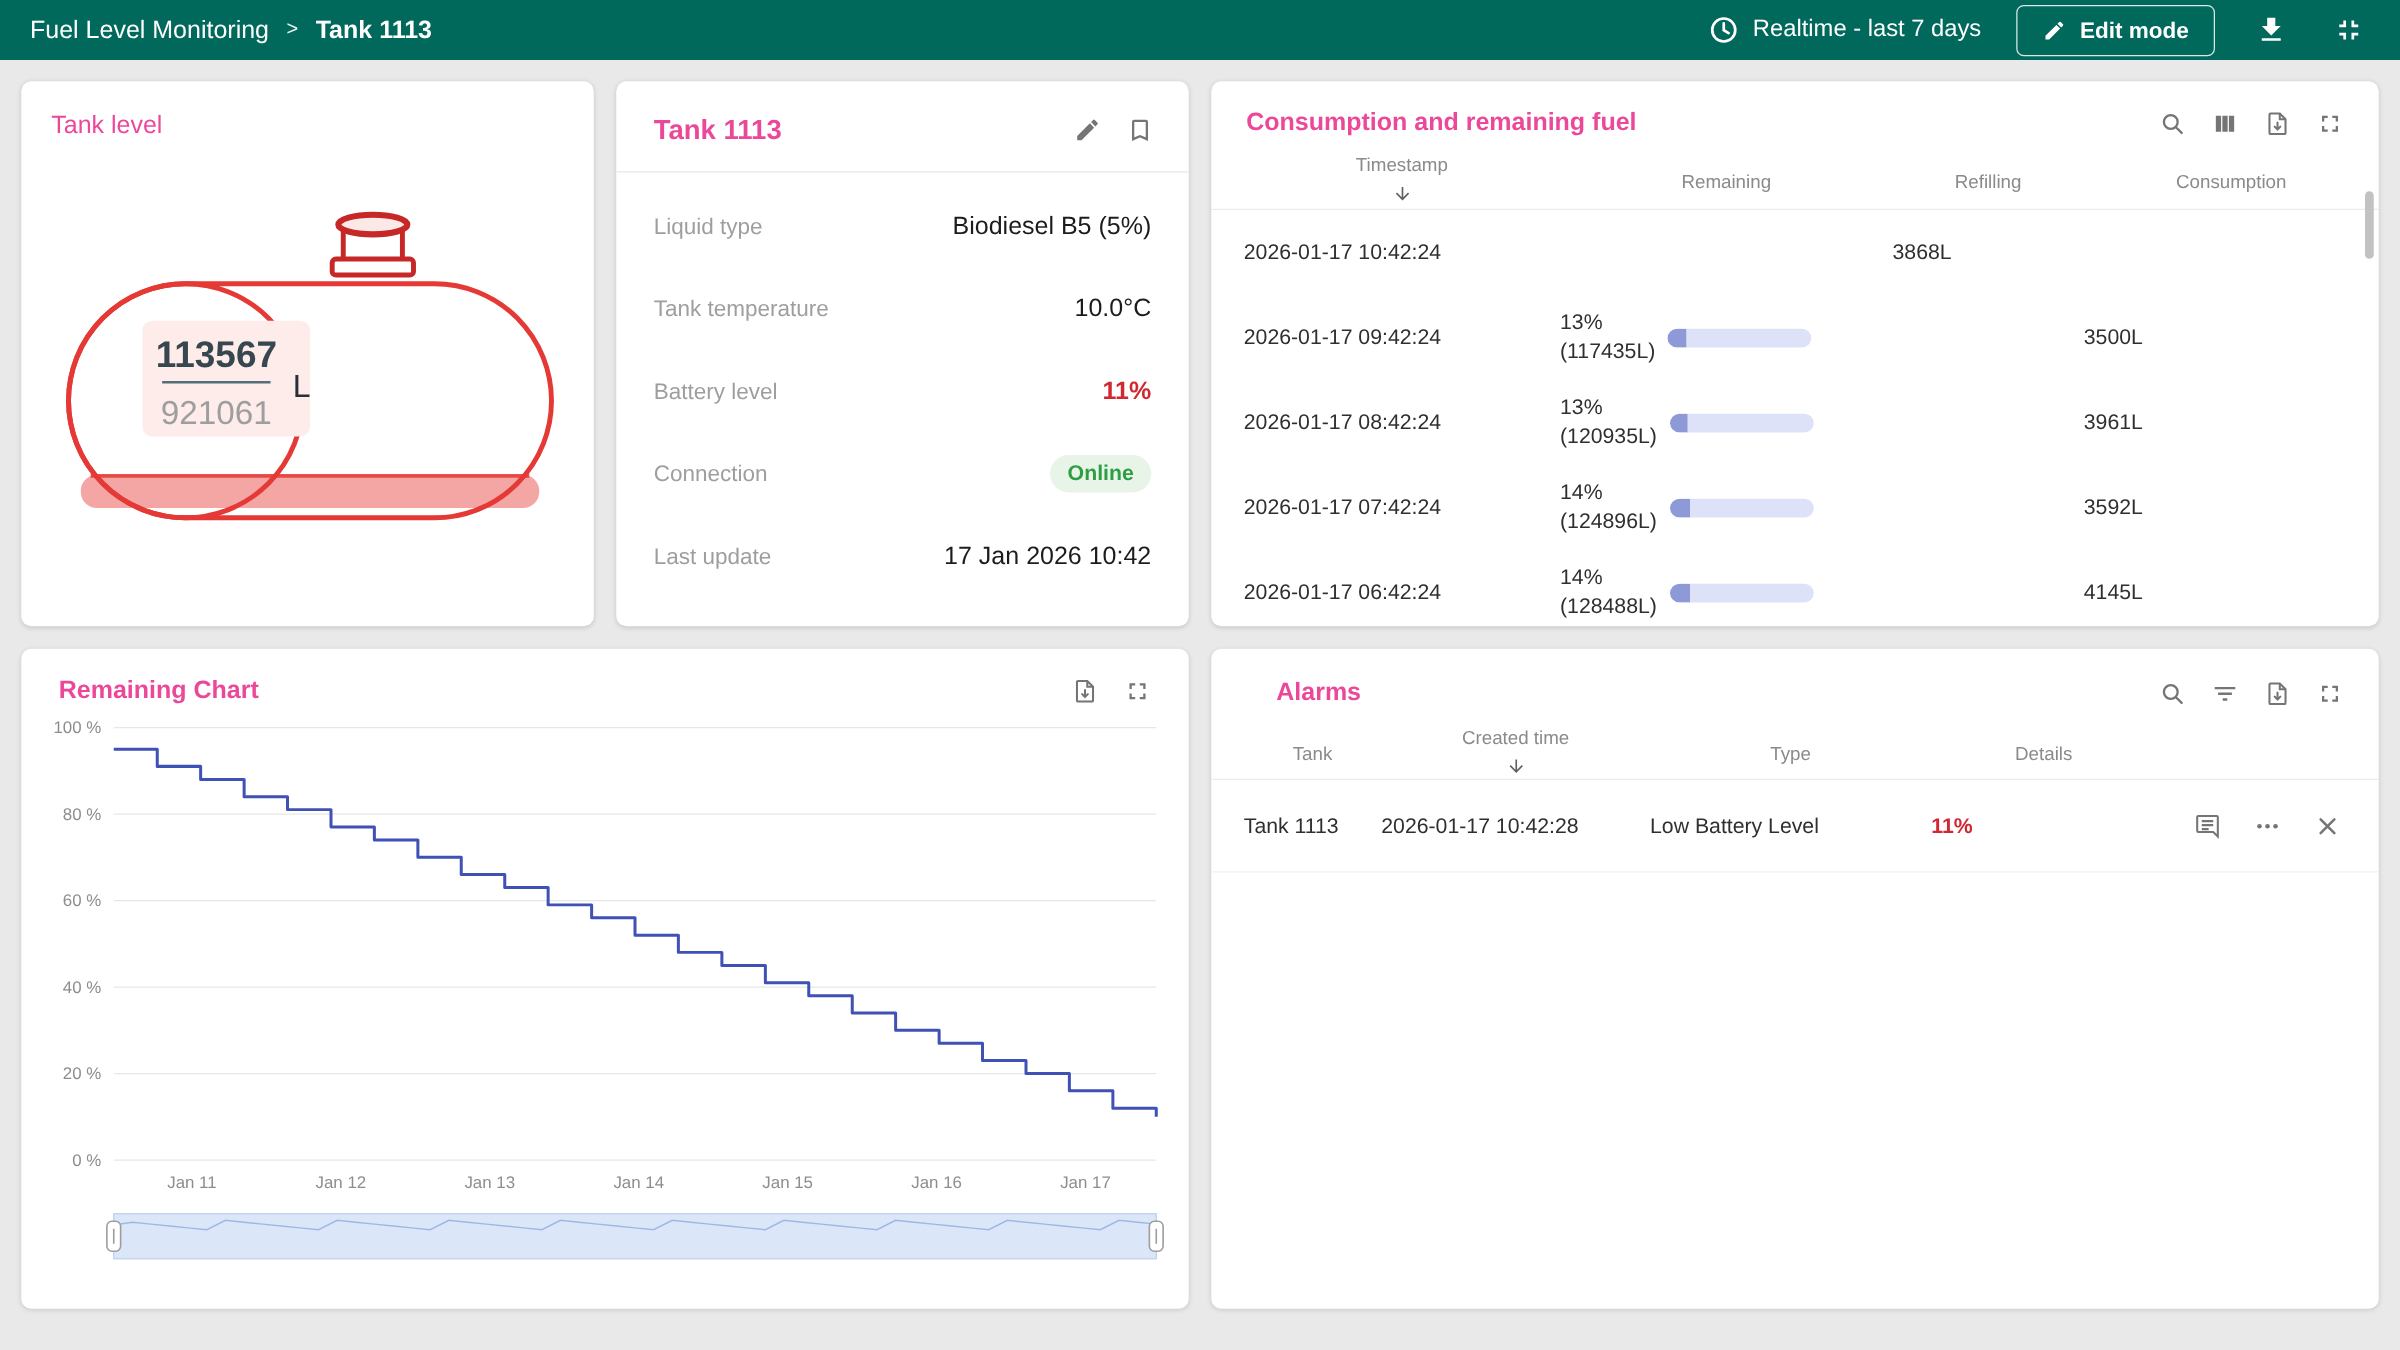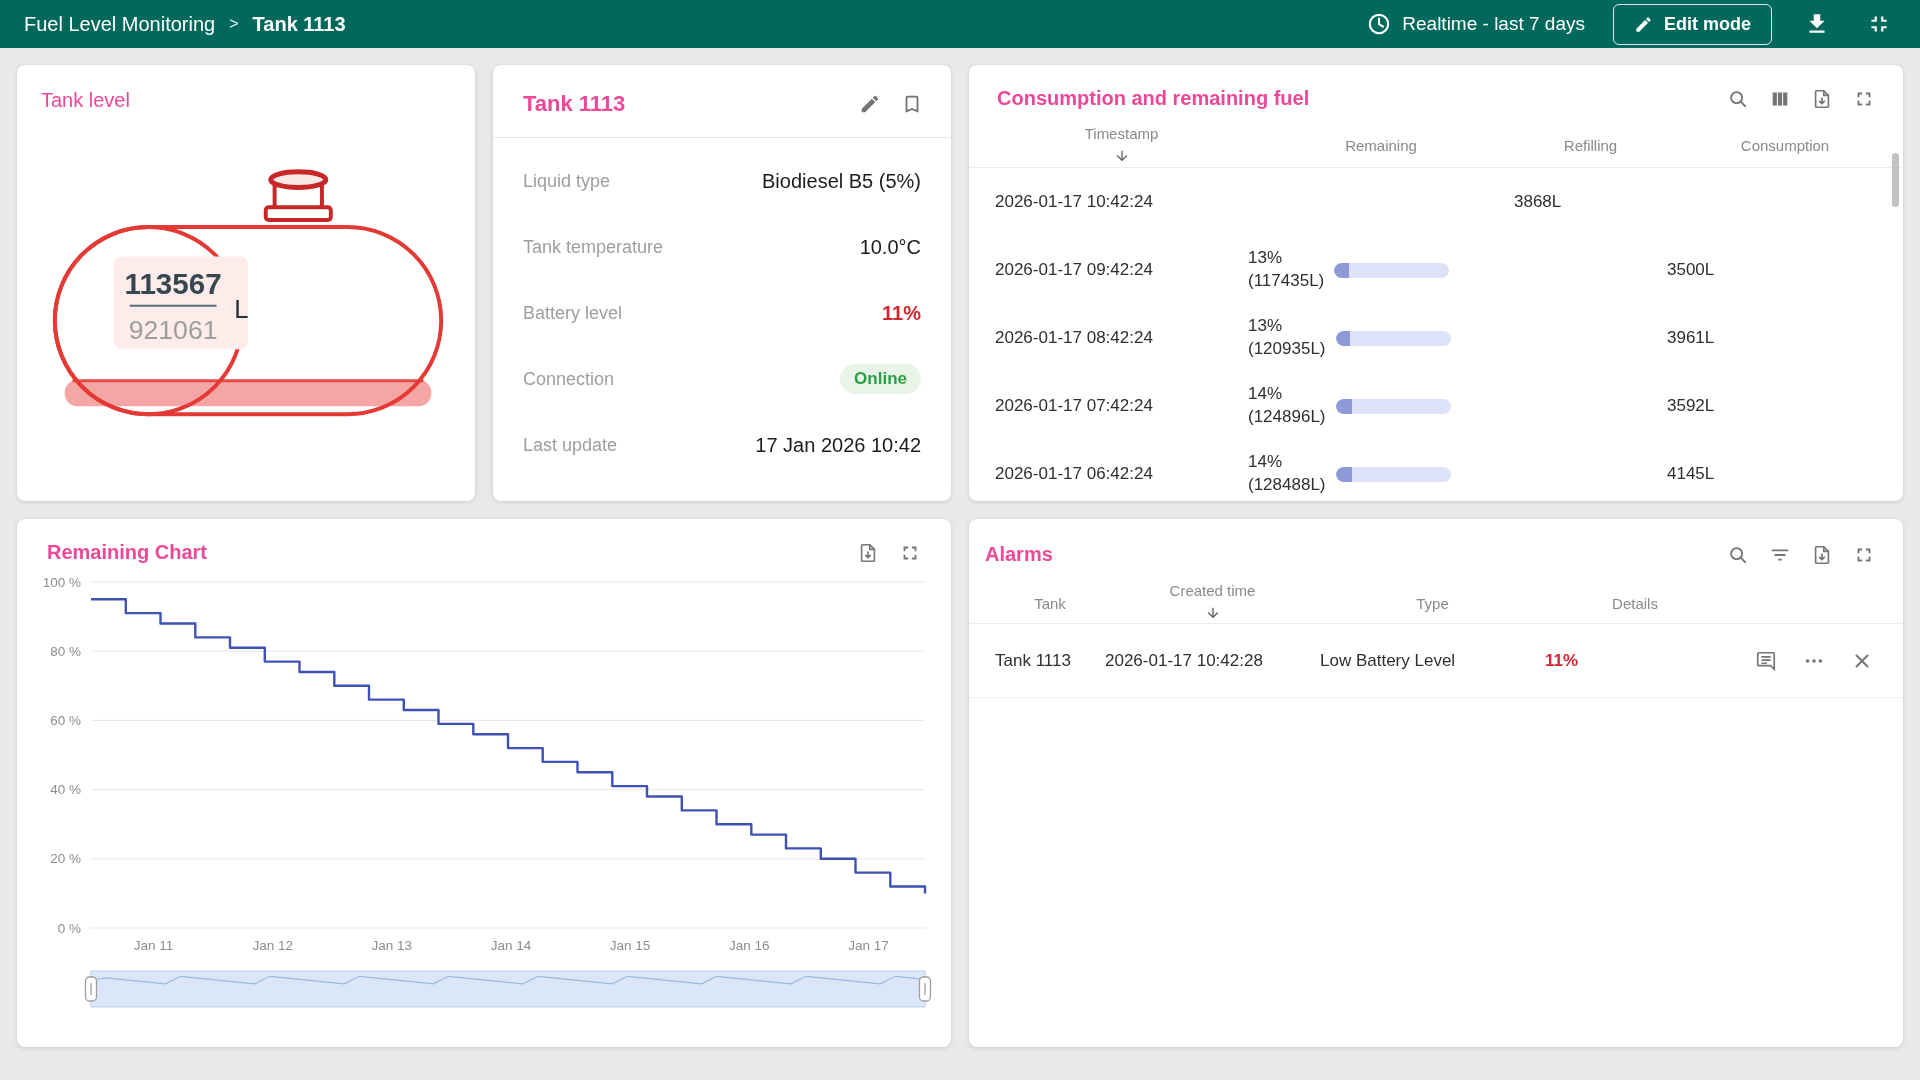--- a/index.html
+++ b/index.html
@@ -95,21 +95,21 @@
   .v-scrollbar { position: absolute; right: 4px; top: 88px; width: 7px; height: 54px; background: #c2c2c2; border-radius: 4px; }
 
   
   .chart-card { grid-column: 1 / span 2; padding: 20px 16px 12px 16px; display: flex; flex-direction: column; }
   .chart-header { display: flex; align-items: center; justify-content: space-between; padding: 2px 14px 6px 14px; }
   .tick { fill: #8d8d8d; font-size: 13.5px; }
   #brush-svg { margin-top: 6px; }
 
   
   .alarms-card { grid-column: 3; grid-row: 2; }
-  .alarms-header { display: flex; align-items: center; justify-content: space-between; padding: 24px 28px 16px 16px; }
+  .alarms-header { display: flex; align-items: center; justify-content: space-between; padding: 24px 28px 16px 28px; margin-left: 24px; }
   .a-head {
     display: grid; grid-template-columns: 110px 215px 225px 180px 1fr;
     padding-left: 26px; height: 42px; align-items: center;
     border-bottom: 1px solid #ececec;
   }
   .a-row {
     display: grid; grid-template-columns: 110px 215px 225px 180px 1fr;
     padding-left: 26px; min-height: 74px; align-items: center;
     border-bottom: 1px solid #f1f1f1;
   }

